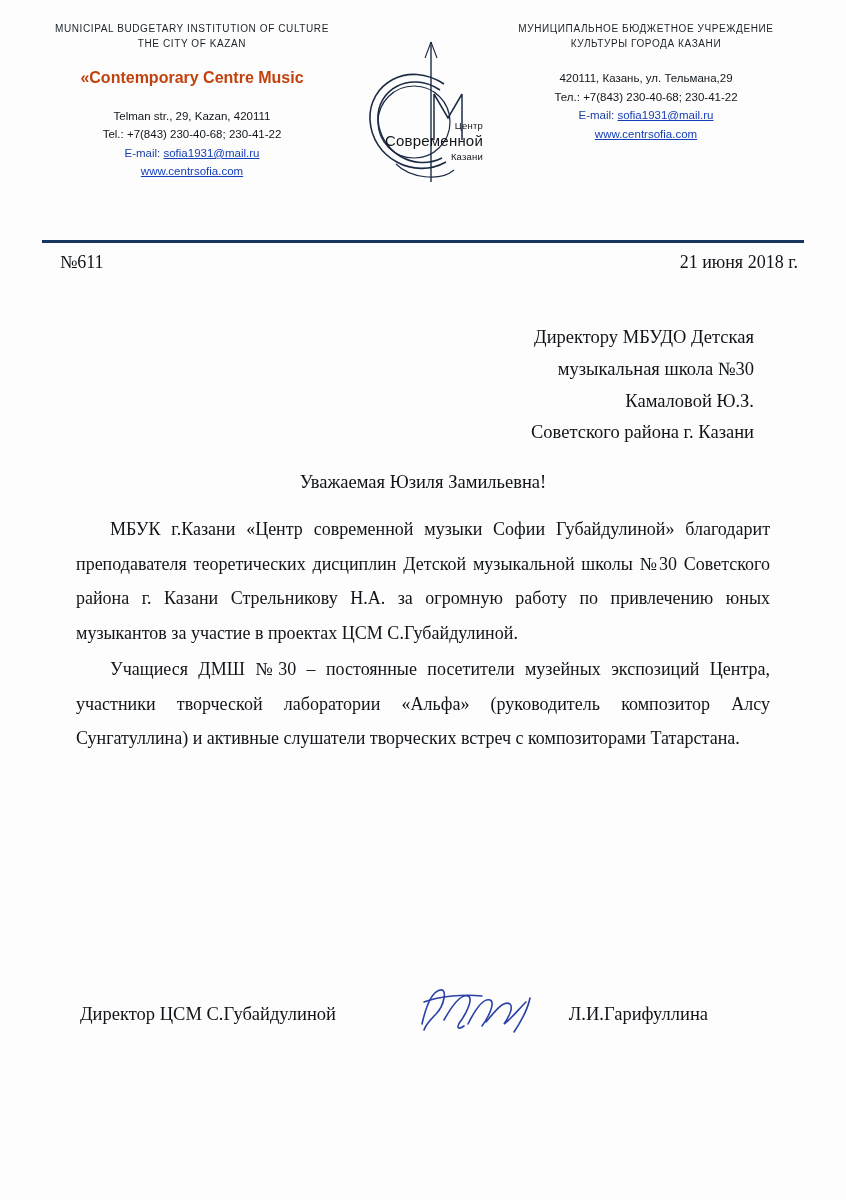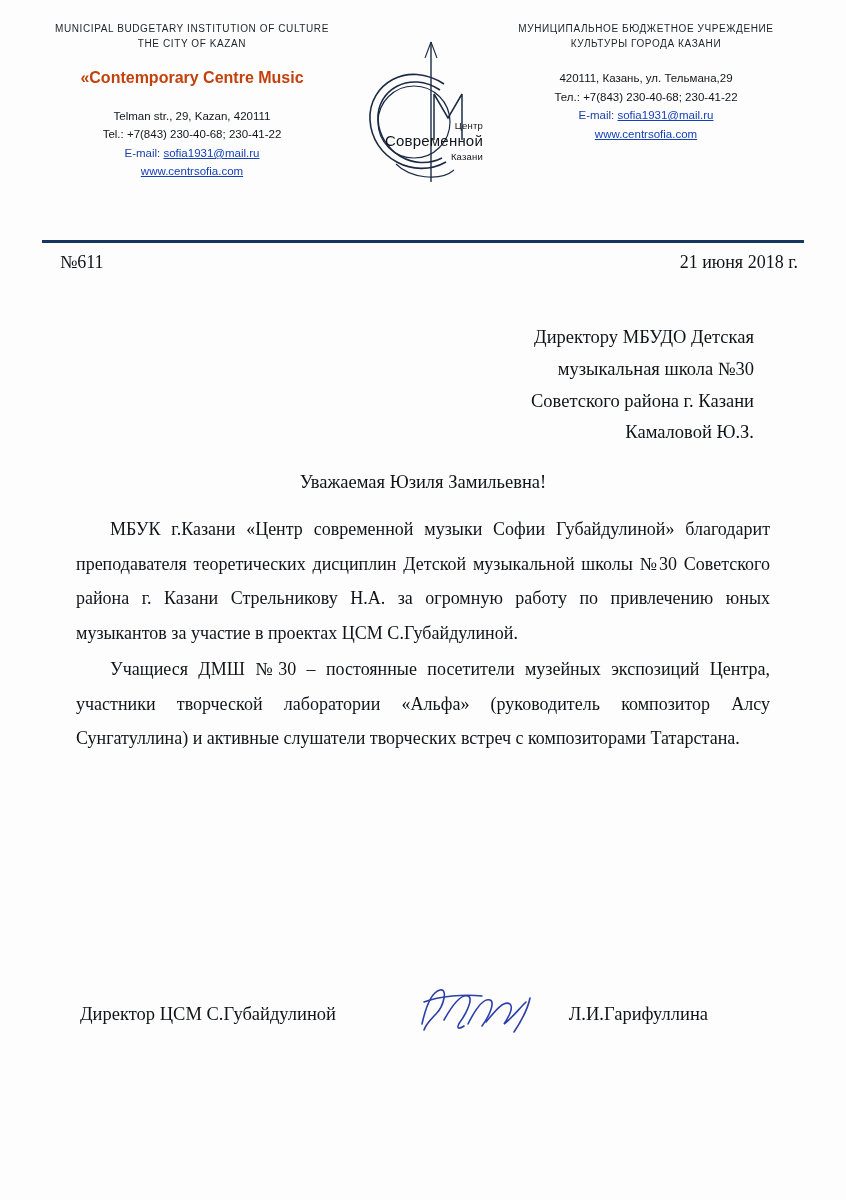--- a/index.html
+++ b/index.html
@@ -254,22 +254,22 @@
   <div class="rule"></div>
 
   <div class="refline">
     <div class="ref-no">№611</div>
     <div class="ref-date">21 июня 2018 г.</div>
   </div>
 
   <div class="addressee">
     <div>Директору МБУДО  Детская</div>
     <div>музыкальная школа №30</div>
+    <div>Камаловой Ю.З.</div>
     <div>Советского района г. Казани</div>
-    <div>Камаловой Ю.З.</div>
   </div>
 
   <div class="salutation">Уважаемая Юзиля Замильевна!</div>
 
   <div class="body-text">
     <p>МБУК г.Казани «Центр современной музыки Софии Губайдулиной» благодарит преподавателя теоретических дисциплин Детской музыкальной школы №30 Советского района г. Казани Стрельникову Н.А. за огромную работу по привлечению юных музыкантов   за участие в проектах  ЦСМ С.Губайдулиной.</p>
     <p>Учащиеся ДМШ №30 – постоянные посетители музейных экспозиций Центра, участники творческой лаборатории «Альфа» (руководитель композитор Алсу Сунгатуллина) и активные слушатели творческих встреч с композиторами Татарстана.</p>
   </div>
 
   <div class="signature-row">

